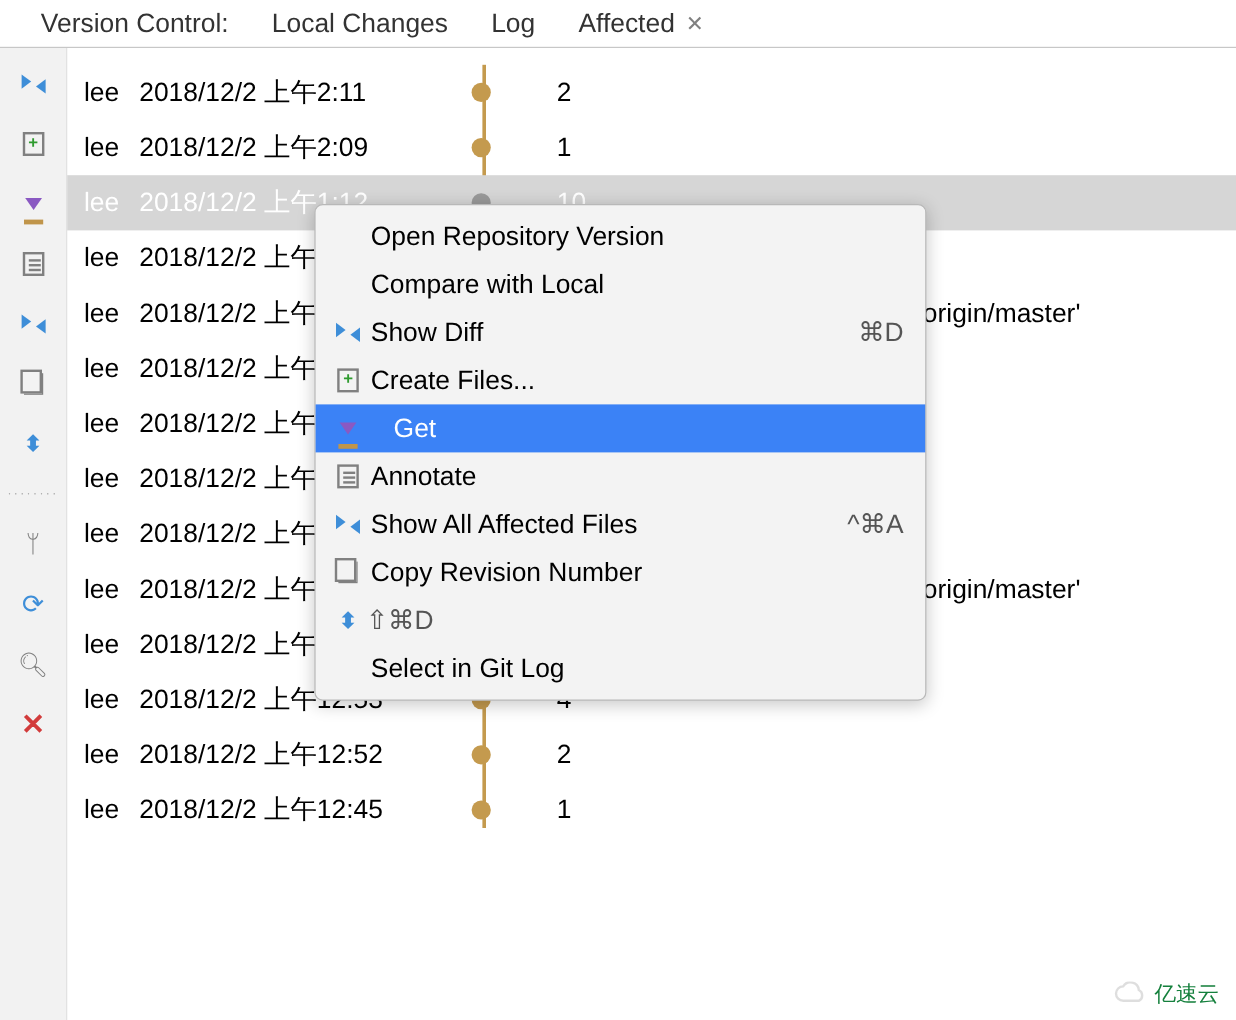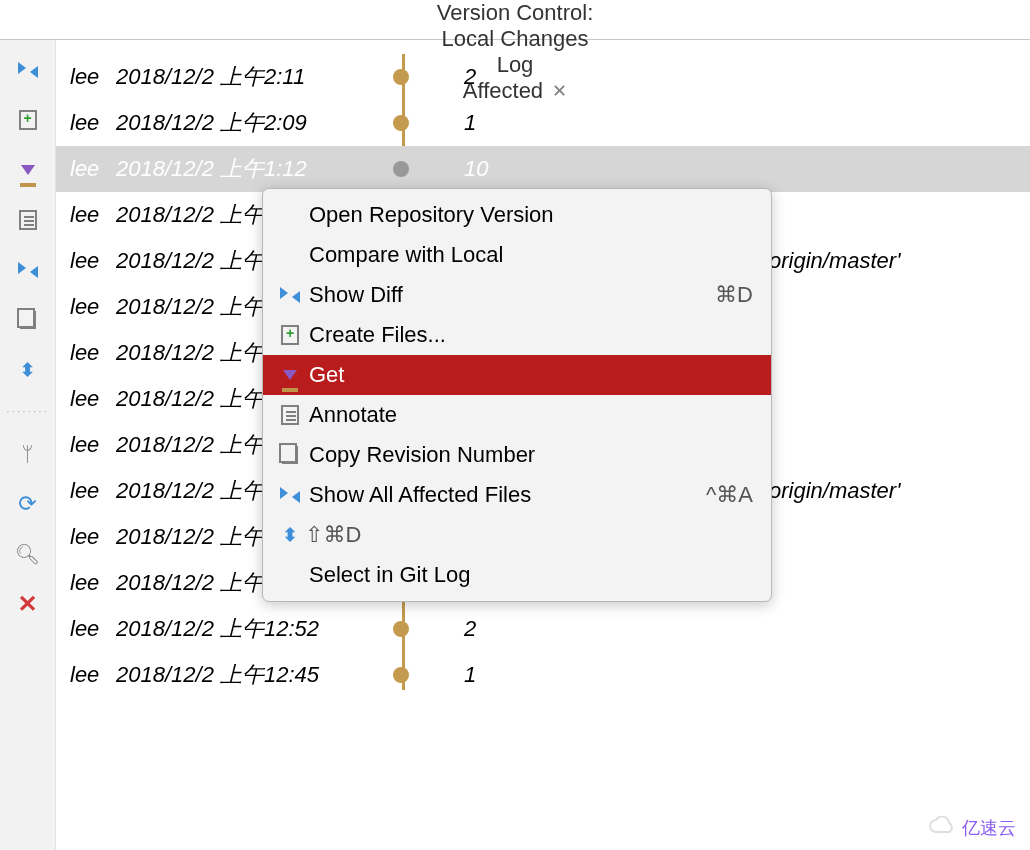--- a/index.html
+++ b/index.html
@@ -1,45 +1,45 @@
 <!DOCTYPE html>
 <html><head>
 <meta charset="utf-8">
 <style>
 * { margin:0; padding:0; box-sizing:border-box; font-family:-apple-system,"Helvetica Neue",Arial,sans-serif; }
 body { background:#fff; width:1030px; height:850px; overflow:hidden; position:relative; }
 
 
-.tabs { display:flex; align-items:center; height:40px; border-bottom:1px solid #c7c7c7; padding:0 16px; font-size:22px; color:#333; white-space:nowrap;flex-direction:column; }
+.tabs { display:flex; align-items:center; height:40px; border-bottom:1px solid #c7c7c7; padding:0 16px; font-size:22px; color:#333; white-space:nowrap; }
 .tabs .tab { padding:0 18px; height:100%; display:flex; align-items:center; }
 .tabs .tab-close { font-size:18px; color:#808080; margin-left:4px; }
 
 
 .sidebar { position:absolute; left:0; top:40px; width:56px; height:810px; background:#f2f2f2; border-right:1px solid #e2e2e2; display:flex; flex-direction:column; align-items:center; padding-top:18px; gap:26px; }
 .sidebar .slot { width:24px; height:24px; display:flex; align-items:center; justify-content:center; }
 .sidebar .dots { font-size:10px; letter-spacing:2px; color:#aaa; height:8px; line-height:8px; }
 
 
 .log { position:absolute; left:56px; top:40px; right:0; padding-top:14px; }
-.row { display:flex; align-items:center; height:46px; font-size:22px;font-style:italic; }
+.row { display:flex; align-items:center; height:46px; font-size:22px; }
 .row.selected { background:#d6d6d6; color:#fff; }
 .row .author { width:60px; padding-left:14px; }
 .row .date { width:280px; }
 .row .graph { width:60px; position:relative; display:flex; align-items:center; justify-content:flex-start; }
 .row .msg { padding-left:8px; }
 
 
 .rail { position:absolute; left:402px; top:54px; width:3px; height:636px; background:#C49A4E; z-index:0; }
 .dot { width:16px; height:16px; border-radius:50%; background:#C49A4E; position:relative; z-index:2; margin-left:-3px; }
 .dot.grey { background:#999; }
 
 
-.menu { position:absolute; left:262px; top:188px; width:510px; background:#f3f3f3; border:1px solid #b8b8b8; border-radius:7px; box-shadow:0 3px 14px rgba(0,0,0,.22); padding:6px 0; z-index:50; }
+.menu { position:absolute; left:262px; top:170px; width:510px; background:#f3f3f3; border:1px solid #b8b8b8; border-radius:7px; box-shadow:0 3px 14px rgba(0,0,0,.22); padding:6px 0; z-index:50; }
 .menu .item { display:flex; align-items:center; height:40px; font-size:22px; padding:0 18px 0 12px; }
-.menu .item.selected { background:#b91c1c; color:#fff; }
+.menu .item.selected { background:#3b82f6; color:#fff;gap:19px; }
 .menu .micon { width:30px; display:flex; justify-content:center; }
 .menu .label { flex:1; padding-left:4px; }
 .menu .shortcut { color:#555; font-size:22px; }
 .menu .item.selected .shortcut { color:#fff; }
 
 
 .i-box { width:18px; height:20px; border:2px solid #808080; position:relative; display:inline-block; }
 .i-box.plus::after { content:"+"; position:absolute; top:-2px; left:3px; font-size:14px; font-weight:bold; color:#2f9b2f; }
 .i-box.lines::before { content:""; position:absolute; left:3px; top:4px; width:10px; height:2px; background:#808080; box-shadow:0 4px 0 #808080,0 8px 0 #808080; }
 
@@ -53,21 +53,21 @@
 
 .i-copy { width:16px;height:18px;border:2px solid #808080;position:relative;display:inline-block; }
 .i-copy::after{content:"";position:absolute;left:-5px;top:-5px;width:14px;height:16px;border:2px solid #808080;background:#f3f3f3;}
 
 .i-tree { display:inline-block; font-size:18px; color:#3e8ed8; font-weight:bold; }
 .i-branch { display:inline-block; font-size:20px; color:#808080; }
 .i-refresh { display:inline-block; font-size:22px; color:#3e8ed8; }
 .i-search { display:inline-block; font-size:20px; color:#808080; }
 .i-x { display:inline-block; font-size:24px; color:#d23b3b; font-weight:bold; }
 
-.watermark { position:absolute; right:14px; bottom:10px; font-size:18px; color:#8b5cf6; display:flex; align-items:flex-start; gap:6px; }
+.watermark { position:absolute; right:14px; bottom:10px; font-size:18px; color:#15803d; display:flex; align-items:center; gap:6px; }
 .watermark svg { opacity:.5; }
 </style>
 </head>
 <body>
 
 <div class="tabs">
   <div class="tab">Version Control:</div>
   <div class="tab">Local Changes</div>
   <div class="tab">Log</div>
   <div class="tab">
@@ -264,31 +264,31 @@
     </div>
     <div class="item">
       <span class="micon">
         <span class="i-box lines"></span>
       </span>
       <span class="label">Annotate</span>
       <span class="shortcut"></span>
     </div>
     <div class="item">
       <span class="micon">
-        <span class="i-copy"></span>
-      </span>
-      <span class="label">Copy Revision Number</span>
-      <span class="shortcut"></span>
-    </div>
-    <div class="item">
-      <span class="micon">
         <span class="i-arrows blue"></span>
       </span>
       <span class="label">Show All Affected Files</span>
       <span class="shortcut">^⌘A</span>
+    </div>
+    <div class="item">
+      <span class="micon">
+        <span class="i-copy"></span>
+      </span>
+      <span class="label">Copy Revision Number</span>
+      <span class="shortcut"></span>
     </div>
     <div class="item">
       <span class="micon">
         <span class="i-tree">⬍</span>
       </span>
       <span class="shortcut">⇧⌘D</span>
     </div>
     <div class="item">
       <span class="micon"></span>
       <span class="label">Select in Git Log</span>

